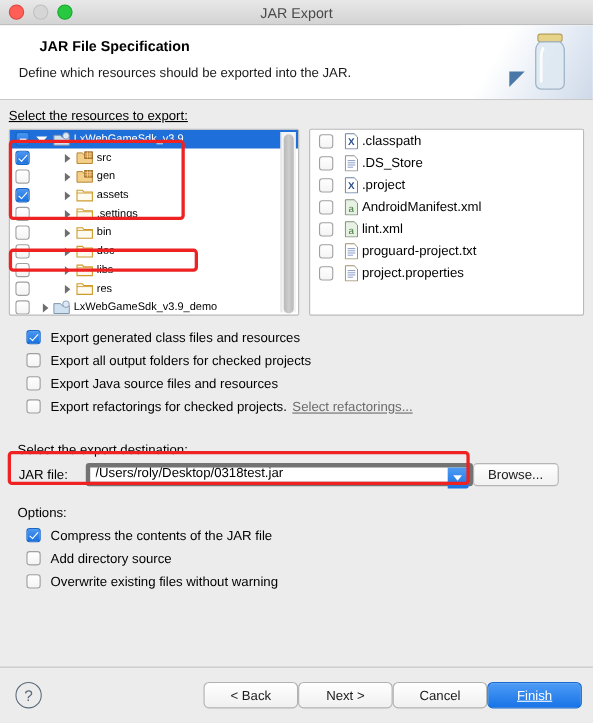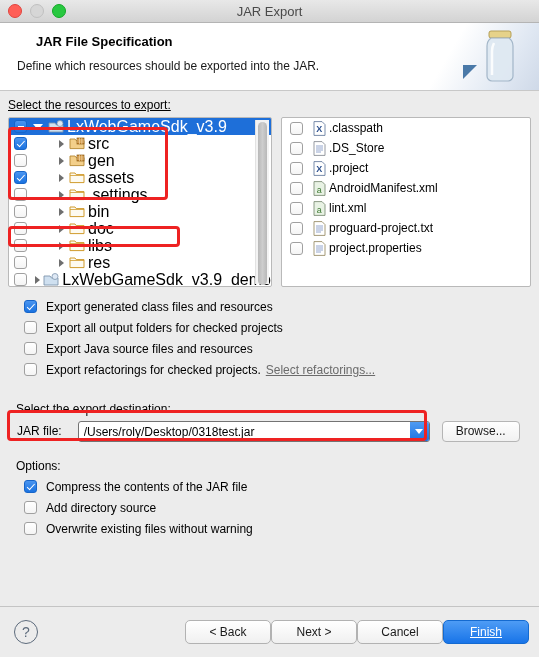--- a/index.html
+++ b/index.html
@@ -98,21 +98,21 @@
     overflow: hidden;
     box-sizing: border-box;
   }
   .panel.left { width: 264px; }
   .panel.right { flex: 1 1 auto; }
 
   .tree { position: relative; }
   .trow {
     height: 17px;
     display: flex; align-items: center;
-    font-size: 16px;
+    font-size: 10px;
     white-space: nowrap;
     position: relative;
   }
   .trow.selected { background: #1e6fd9; color: #fff; }
 
   .cbx {
     width: 13px; height: 13px;
     border: 1px solid #a0a0a0;
     border-radius: 3px;
     background: linear-gradient(#ffffff, #f4f4f4);
@@ -193,24 +193,24 @@
   
   .dest-row {
     display: flex; align-items: center;
     height: 24px;
     margin-top: 3px;
   }
   .jarlabel { font-size: 12px; margin-left: 9px; margin-right: 16px; }
   .combo {
     flex: 0 0 auto;
     width: 352px; height: 21px;
-    border: 1px solid #737373;
+    border: 4px solid #737373;
     border-radius: 3px;
     background: #fff;
-    display: flex; align-items: flex-start;
+    display: flex; align-items: flex-end;
     box-sizing: border-box;
     position: relative;
   }
   .combo input {
     border: 0; outline: none; background: transparent;
     font-family: "Liberation Sans", sans-serif;
     font-size: 12px; color: #000;
     padding-left: 5px; width: 100%; height: 100%;
   }
   .combo-arrow {
@@ -229,21 +229,21 @@
   .btn {
     font-family: "Liberation Sans", sans-serif;
     font-size: 12px; color: #1a1a1a;
     background: linear-gradient(#fefefe, #f1f1f1);
     border: 1px solid #b5b5b5;
     border-radius: 4px;
     height: 21px;
     padding: 0 10px;
     cursor: default;
   }
-  .browse-btn { margin-left: 12px; width: 78px; }
+  .browse-btn { width: 78px; }
 
   
   .redbox {
     position: absolute;
     border: 3px solid #ee2222;
     border-radius: 4px;
     pointer-events: none;
     box-sizing: border-box;
   }
 

